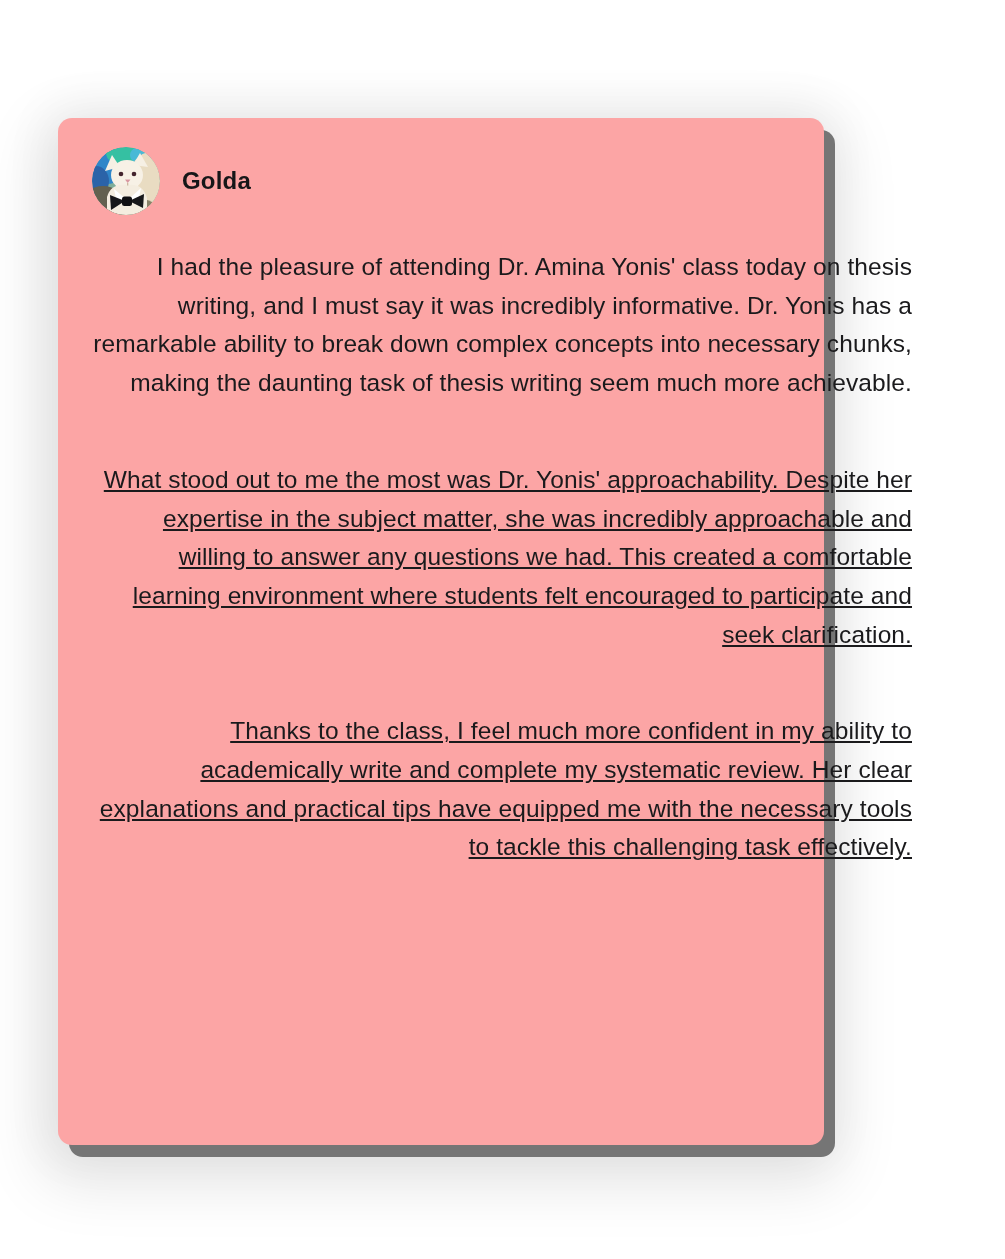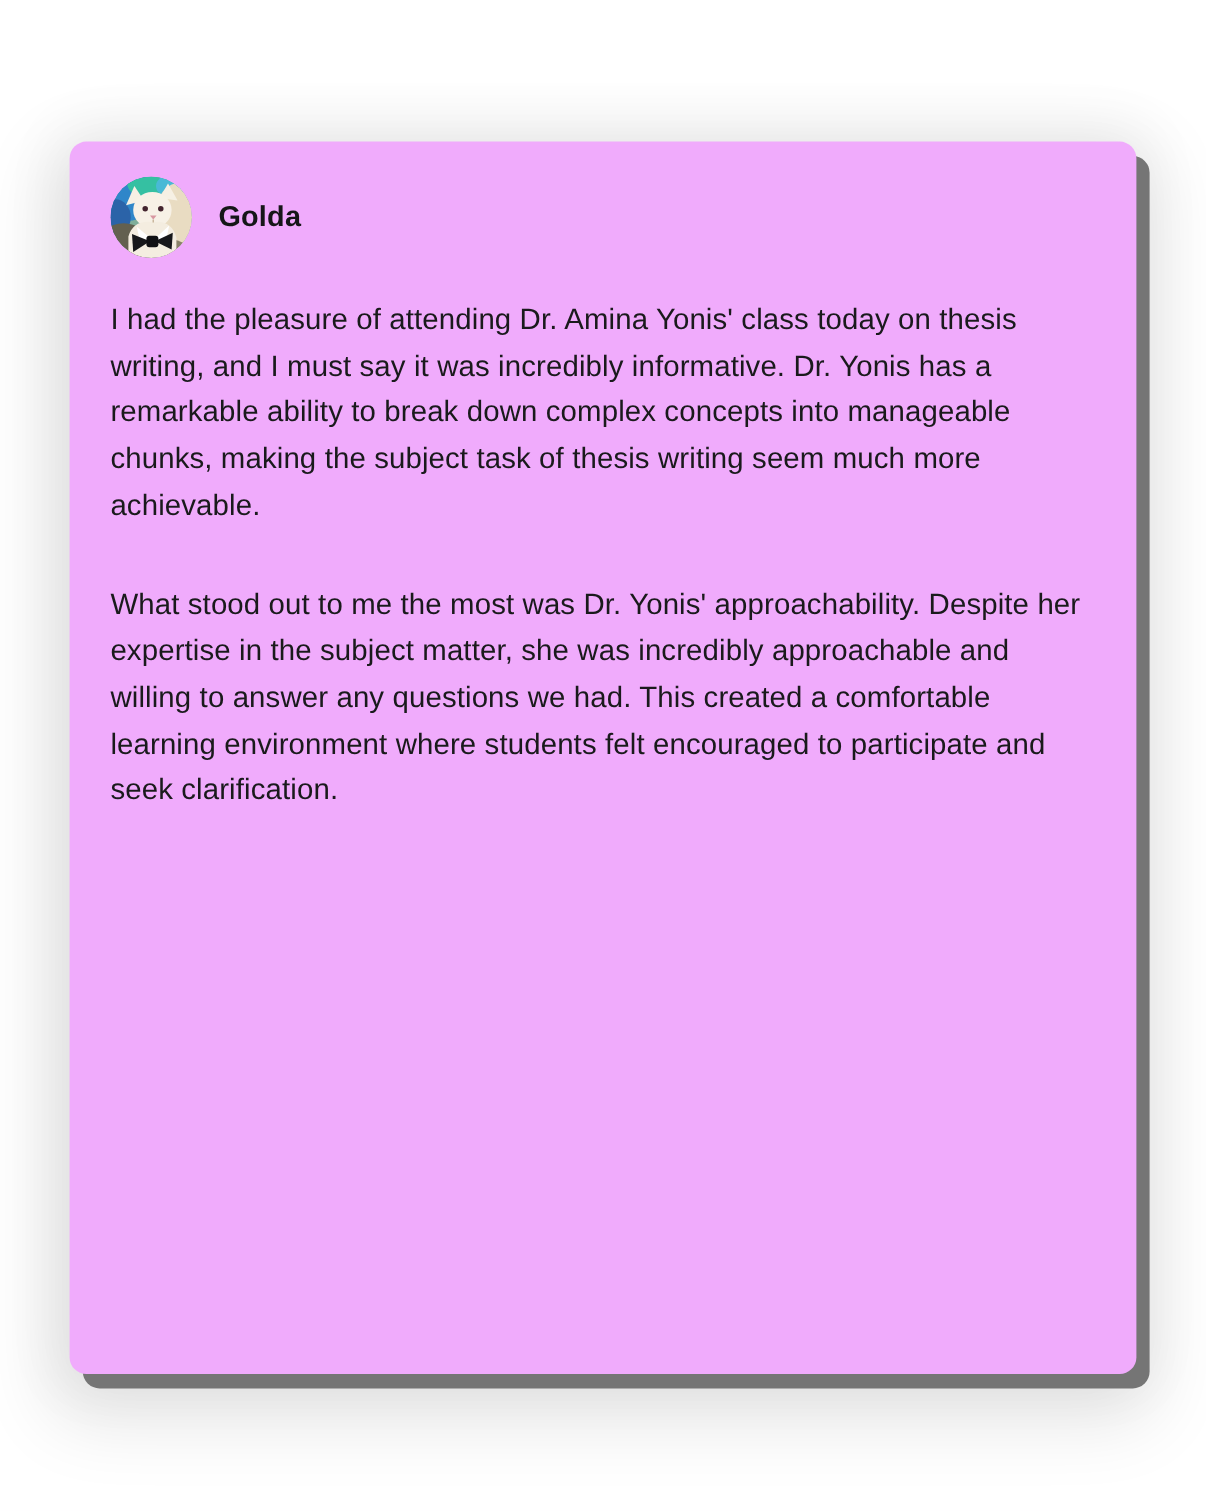--- a/index.html
+++ b/index.html
@@ -12,30 +12,31 @@
     position: relative;
     width: 1005px;
     height: 1259px;
     overflow: hidden;
     background: #ffffff;
   }
   .card {
     position: absolute;
     left: 58px;
     top: 118px;
-    width: 889px;
+    width: 766px;
     height: 1027px;
     box-sizing: border-box;
-    background: #f0abfc;
+    background: #fca5a5;
     border-radius: 14px;
     padding: 29px 37px 0 34px;
     box-shadow:
       11px 12px 0 0 #757575,
       0 22px 60px 18px rgba(0, 0, 0, 0.10),
       0 0 48px 14px rgba(0, 0, 0, 0.045);
+    text-align: right;
   }
   .card-header {
     display: flex;
     align-items: center;
     gap: 22px;
   }
   .avatar {
     width: 68px;
     height: 68px;
     border-radius: 50%;
@@ -53,21 +54,21 @@
   }
   .review-body {
     margin-top: 33px;
     width: 820px;
     color: #1a1a1c;
     font-size: 24.5px;
     line-height: 38.7px;
     letter-spacing: 0.1px;
   }
   .review-body p { margin: 0; }
-  .review-body p + p { margin-top: 44px; }
+  .review-body p + p { margin-top: 58px; text-decoration: underline; }
 </style>
 </head>
 <body>
 
 <div class="stage">
   <article class="card">
 
     <header class="card-header">
       <span class="avatar">
         <svg viewBox="0 0 68 68" width="68" height="68" aria-hidden="true">
@@ -98,18 +99,19 @@
             <polygon points="18,48 33,54 19,63" fill="#17171a"></polygon>
             <polygon points="52,47 37,54 51,61" fill="#17171a"></polygon>
             <rect x="30" y="49.5" width="10" height="9.5" rx="2.5" fill="#101013"></rect>
           </g>
         </svg>
       </span>
       <h2 class="name">Golda</h2>
     </header>
 
     <div class="review-body">
-      <p>I had the pleasure of attending Dr. Amina Yonis' class today on thesis writing, and I must say it was incredibly informative. Dr. Yonis has a remarkable ability to break down complex concepts into manageable chunks, making the subject task of thesis writing seem much more achievable.</p>
+      <p>I had the pleasure of attending Dr. Amina Yonis' class today on thesis writing, and I must say it was incredibly informative. Dr. Yonis has a remarkable ability to break down complex concepts into necessary chunks, making the daunting task of thesis writing seem much more achievable.</p>
       <p>What stood out to me the most was Dr. Yonis' approachability. Despite her expertise in the subject matter, she was incredibly approachable and willing to answer any questions we had. This created a comfortable learning environment where students felt encouraged to participate and seek clarification.</p>
+      <p>Thanks to the class, I feel much more confident in my ability to academically write and complete my systematic review. Her clear explanations and practical tips have equipped me with the necessary tools to tackle this challenging task effectively.</p>
     </div>
 
   </article>
 </div>
 
 </body></html>

